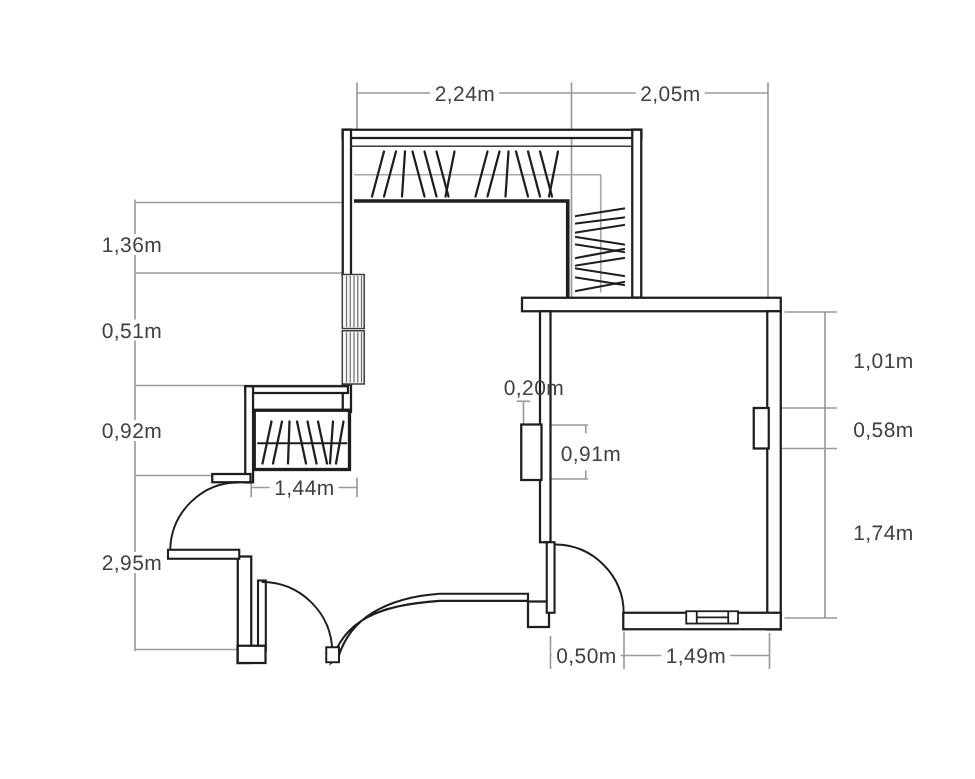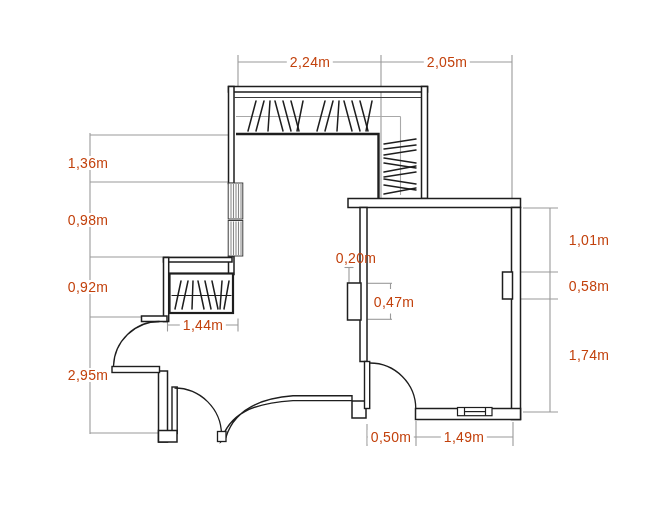--- a/index.html
+++ b/index.html
@@ -1,20 +1,20 @@
 <!DOCTYPE html>
 <html><head>
 <meta charset="utf-8">
 <style>
   html,body{margin:0;padding:0;background:#fff;}
   .plan{position:relative;width:650px;height:519px;background:#fff;overflow:hidden;
         font-family:"Liberation Sans",sans-serif;}
   .plan svg{position:absolute;left:0;top:0;}
   .lbl{position:absolute;transform:translate(-50%,-50%);
-       font:400 14px "Liberation Sans",sans-serif;color:#c2410c;
+       font:400 14px "Liberation Sans",sans-serif;color:#404040;
        letter-spacing:.3px;white-space:nowrap;line-height:1;z-index:2;}
   .chip{background:#fff;padding:0 3px;}
 </style>
 </head>
 <body>
 
 <div class="plan">
 <svg width="650" height="519" viewBox="0 0 650 519">
 
   <g stroke="#9a9a9a" stroke-width="1.1" fill="none">
@@ -157,27 +157,27 @@
       <line x1="222" y1="281" x2="220" y2="309"></line>
           <line x1="229" y1="281" x2="224" y2="309"></line>
     </g>
   </g>
 </svg>
 
   <span class="lbl chip" style="left:310px;top:62px">2,24m</span>
   <span class="lbl chip" style="left:447px;top:62px">2,05m</span>
 
   <span class="lbl chip" style="left:88px;top:163px">1,36m</span>
-  <span class="lbl chip" style="left:88px;top:220px">0,98m</span>
+  <span class="lbl chip" style="left:88px;top:220px">0,51m</span>
   <span class="lbl chip" style="left:88px;top:287px">0,92m</span>
   <span class="lbl chip" style="left:88px;top:375px">2,95m</span>
 
   <span class="lbl chip" style="left:589px;top:240px">1,01m</span>
   <span class="lbl chip" style="left:589px;top:286px">0,58m</span>
   <span class="lbl chip" style="left:589px;top:355px">1,74m</span>
 
   <span class="lbl chip" style="left:391px;top:437px">0,50m</span>
   <span class="lbl chip" style="left:464px;top:437px">1,49m</span>
 
   <span class="lbl chip" style="left:203px;top:325px">1,44m</span>
   <span class="lbl" style="left:356px;top:258px">0,20m</span>
-  <span class="lbl" style="left:394px;top:302px">0,47m</span>
+  <span class="lbl" style="left:394px;top:302px">0,91m</span>
 </div>
 
 </body></html>

